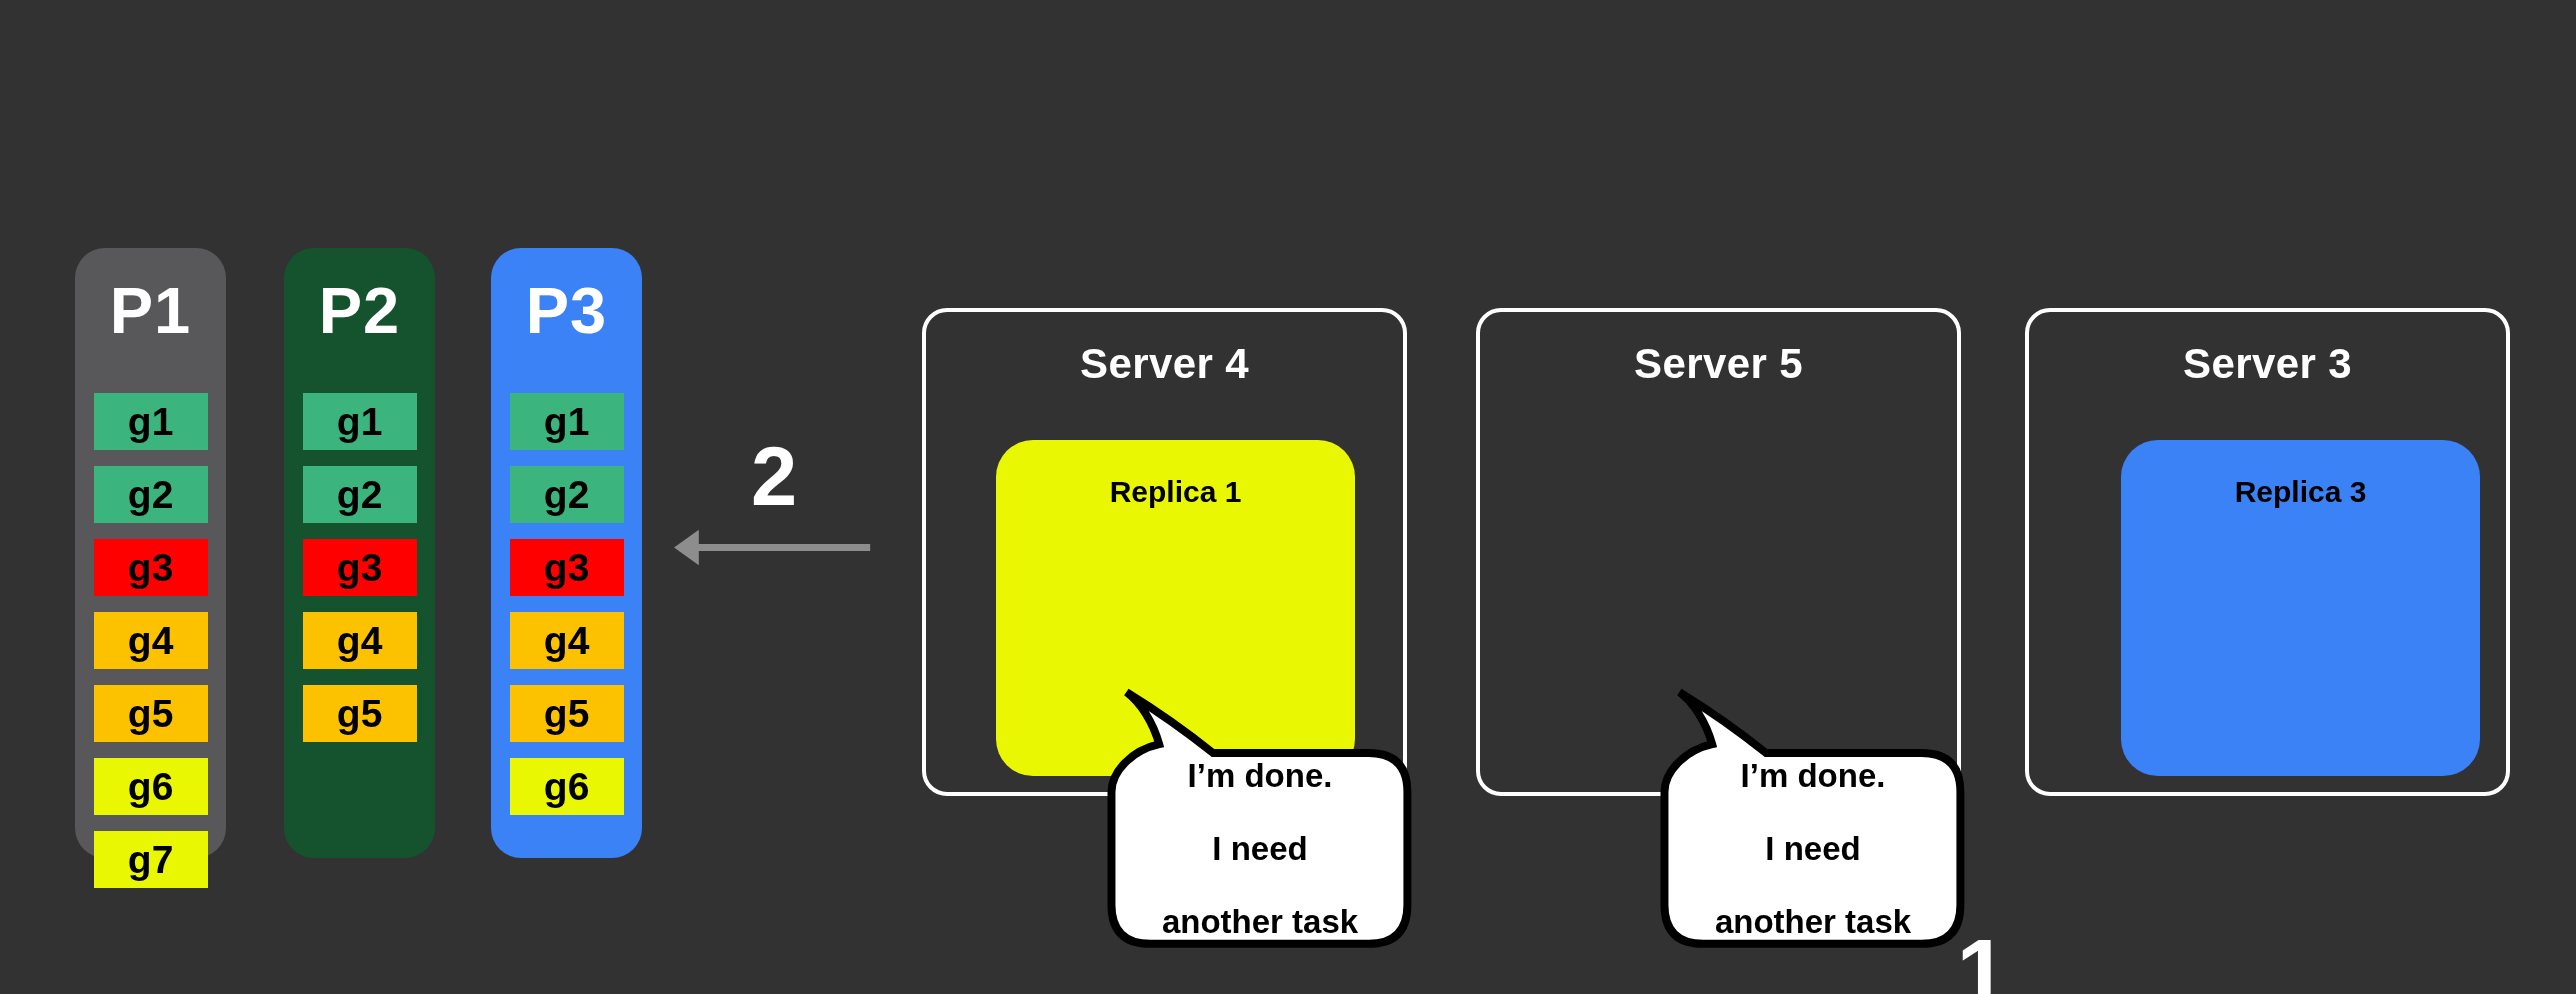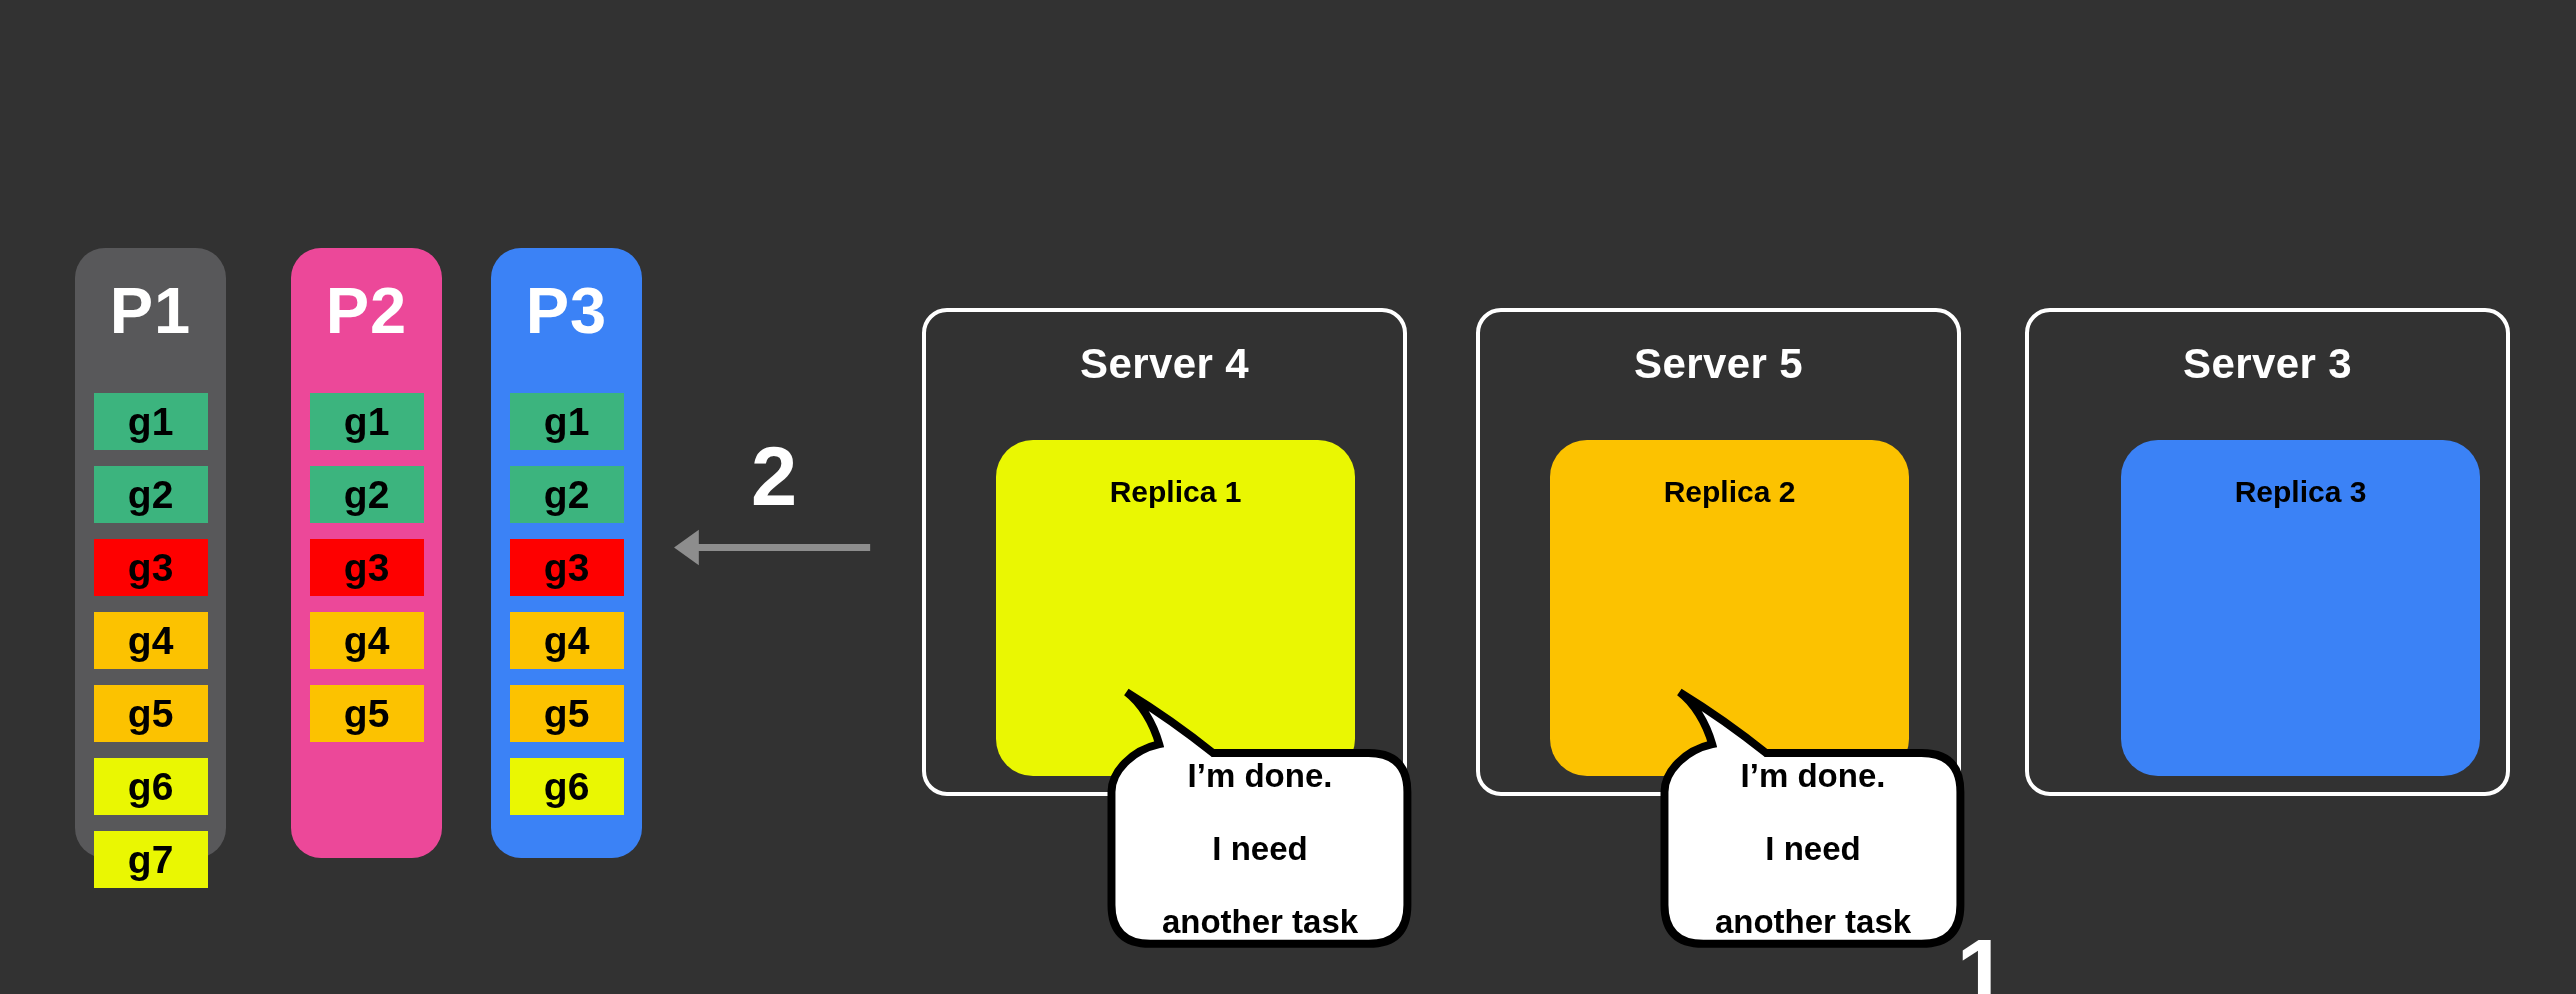--- a/index.html
+++ b/index.html
@@ -80,21 +80,21 @@
         </div>
       <div class="task" style="background-color: rgb(234, 247, 2);">
           <span>g6</span>
         </div>
       <div class="task" style="background-color: rgb(234, 247, 2); text-align: center;">
           <span>g7</span>
         </div>
     </div>
   </div>
 
-  <div class="column" style="left: 291px; background-color: #ec4899;">
+  <div class="column" style="left: 284px; background-color: #14532d;">
     <div class="col-title">P2</div>
     <div class="blocks">
       <div class="task" style="background-color: rgb(60, 180, 126);">
           <span>g1</span>
         </div>
       <div class="task" style="background-color: rgb(60, 180, 126);">
           <span>g2</span>
         </div>
       <div class="task" style="background-color: rgb(254, 0, 0);">
           <span>g3</span>
@@ -144,23 +144,20 @@
   <div class="server" style="left:1476px">
     <div class="server-title">Server 5</div>
   </div>
   <div class="server" style="left:2025px">
     <div class="server-title">Server 3</div>
   </div>
 
   <div class="replica" style="left: 996px; background-color: rgb(234, 247, 2);">
     <div class="replica-title">Replica 1</div>
   </div>
-  <div class="replica" style="left: 1550px; background-color: rgb(252, 194, 0);">
-    <div class="replica-title">Replica 2</div>
-  </div>
   <div class="replica" style="left: 2094px; background-color: #3b82f6; margin-left: 27px;">
     <div class="replica-title">Replica 3</div>
   </div>
 
   <svg class="bubble-svg b1" width="318" height="265" viewBox="0 0 360 300">
     <path d="M 30 8 Q 82 40 128 77 L 304 77 Q 348 77 348 121 L 348 249 Q 348 293 304 293 L 57 293 Q 13 293 13 249 L 13 121 C 13 98 36 74 67 67 C 60 42 46 20 30 8 Z" fill="#ffffff" stroke="#000000" stroke-width="9" stroke-linejoin="miter" stroke-miterlimit="6"></path>
   </svg>
   <div class="bubble-text bt1">
     <div>I’m done.</div>
     <div>I need</div>

